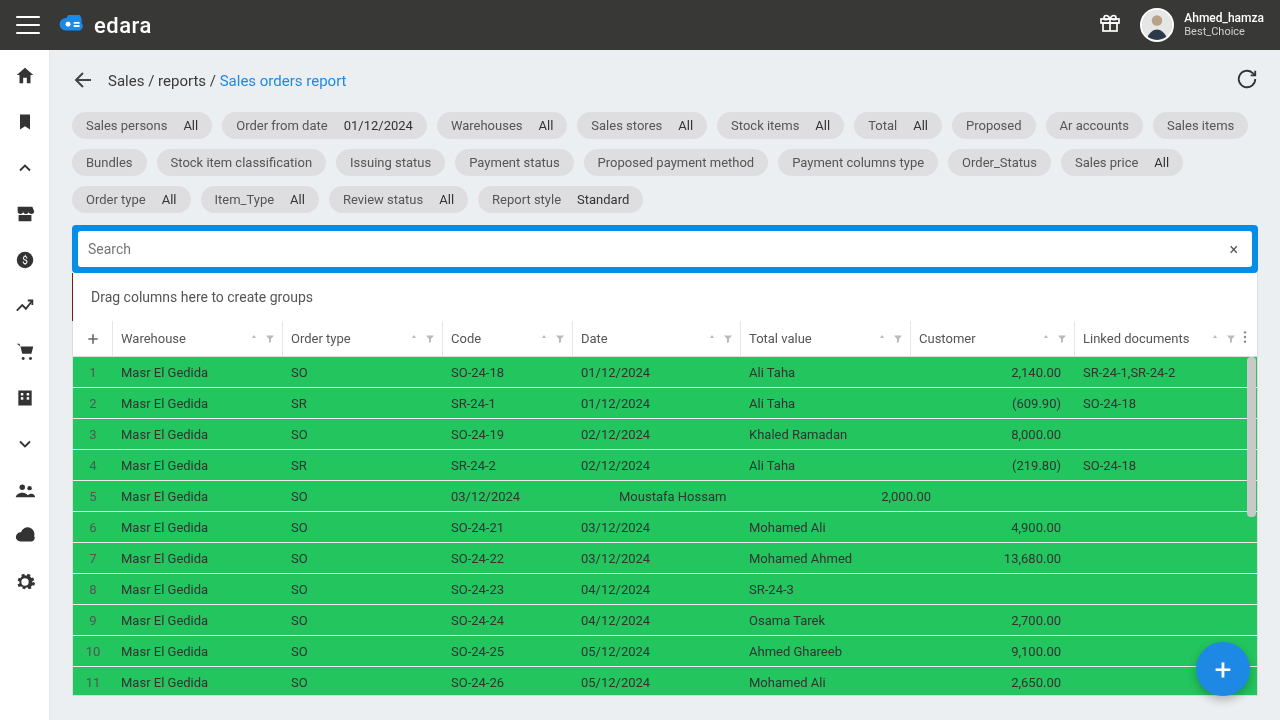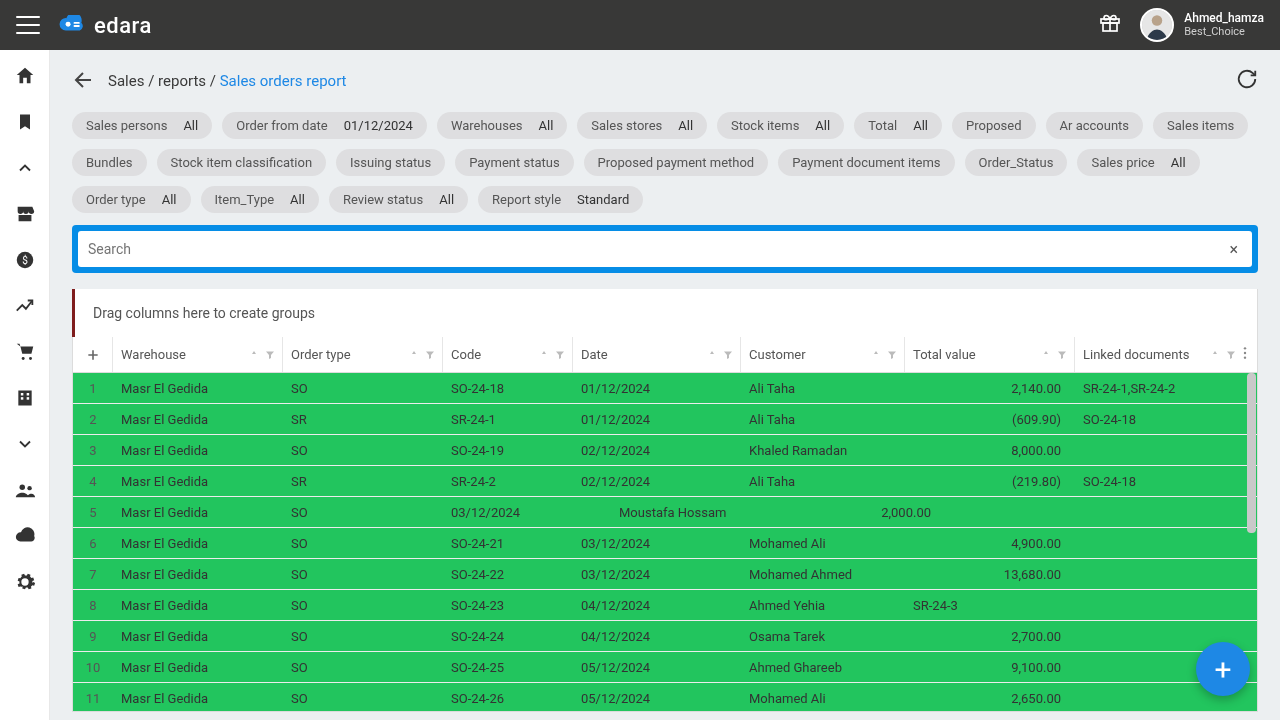--- a/index.html
+++ b/index.html
@@ -28,26 +28,26 @@
   .back-arrow{width:26px;height:26px;margin-right:10px;cursor:pointer}
   .crumbs{font-size:15px;color:#3a3a3a}
   .crumbs .active{color:#1e88e5}
   .crumb-spacer{flex:1}
   .refresh{cursor:pointer}
   
   .chips{display:flex;flex-wrap:wrap;gap:10px;margin-bottom:12px}
   .chip{background:#dedee0;border-radius:16px;padding:6px 14px;font-size:13px;color:#555;cursor:pointer;white-space:nowrap}
   .chip .chip-val{color:#333;margin-left:16px}
   
-  .searchwrap{background:#068de6;padding:6px;border-radius:4px;margin-bottom:16px}
+  .searchwrap{background:#068de6;padding:6px;border-radius:4px;margin-bottom:0}
   .searchinner{background:#fff;border-radius:3px;display:flex;align-items:center;height:36px;padding:0 10px}
   .searchinner input{flex:1;border:none;outline:none;font-size:14px;color:#555}
   .search-clear{font-size:16px;color:#555;cursor:pointer;padding:0 4px}
   
-  .grouprow{padding:16px 18px;font-size:14px;color:#555;background:#fff;border-left:3px solid #7f1d1d;border-right:1px solid #dcdcdc}
+  .grouprow{padding:16px 18px;font-size:14px;color:#555;background:#fff;border-left:1px solid #7f1d1d;border-right:1px solid #dcdcdc}
   
   .table{background:#22c55e;border:1px solid #dcdcdc;border-top:none;position:relative;font-size:13px;color:#333}
   .thead{display:flex;align-items:stretch;border-bottom:1px solid #dcdcdc;background:#fff;height:36px}
   .th,.td{display:flex;align-items:center;padding:0 8px;border-right:1px solid #e6e6e6}
   .th{color:#555;position:relative}
   .th .sorters{position:absolute;right:6px;top:50%;transform:translateY(-50%);display:flex;gap:4px;color:#bdbdbd}
   .th .sorters svg{width:12px;height:12px}
   .col-add{width:40px;justify-content:center;cursor:pointer}
   .col-num{width:40px;justify-content:center;color:#555}
   .col-wh{width:170px}
@@ -212,21 +212,21 @@
       <div class="chip"><span>Stock items</span><span class="chip-val">All</span></div>
       <div class="chip"><span>Total</span><span class="chip-val">All</span></div>
       <div class="chip"><span>Proposed</span></div>
       <div class="chip"><span>Ar accounts</span></div>
       <div class="chip"><span>Sales items</span></div>
       <div class="chip"><span>Bundles</span></div>
       <div class="chip"><span>Stock item classification</span></div>
       <div class="chip"><span>Issuing status</span></div>
       <div class="chip"><span>Payment status</span></div>
       <div class="chip"><span>Proposed payment method</span></div>
-      <div class="chip"><span>Payment document items</span></div>
+      <div class="chip"><span>Payment columns type</span></div>
       <div class="chip"><span>Order_Status</span></div>
       <div class="chip"><span>Sales price</span><span class="chip-val">All</span></div>
       <div class="chip"><span>Order type</span><span class="chip-val">All</span></div>
       <div class="chip"><span>Item_Type</span><span class="chip-val">All</span></div>
       <div class="chip"><span>Review status</span><span class="chip-val">All</span></div>
       <div class="chip"><span>Report style</span><span class="chip-val">Standard</span></div>
     </div>
 
   <div class="searchwrap">
     <div class="searchinner">
@@ -281,33 +281,33 @@
           <span>Date</span>
           <span class="sorters">
             <svg viewBox="0 0 24 24" fill="#bbb">
               <path d="M12 4l4 6H8z"></path>
             </svg>
             <svg viewBox="0 0 24 24" fill="#bbb">
               <path d="M4 5h16l-6 7v6l-4 2v-8z"></path>
             </svg>
           </span>
         </div>
+      <div class="th col-total" style="justify-content:flex-start">
+          <span>Total value</span>
+          <span class="sorters">
+            <svg viewBox="0 0 24 24" fill="#bbb">
+              <path d="M12 4l4 6H8z"></path>
+            </svg>
+            <svg viewBox="0 0 24 24" fill="#bbb">
+              <path d="M4 5h16l-6 7v6l-4 2v-8z"></path>
+            </svg>
+          </span>
+        </div>
       <div class="th col-cust">
           <span>Customer</span>
-          <span class="sorters">
-            <svg viewBox="0 0 24 24" fill="#bbb">
-              <path d="M12 4l4 6H8z"></path>
-            </svg>
-            <svg viewBox="0 0 24 24" fill="#bbb">
-              <path d="M4 5h16l-6 7v6l-4 2v-8z"></path>
-            </svg>
-          </span>
-        </div>
-      <div class="th col-total" style="justify-content:flex-start">
-          <span>Total value</span>
           <span class="sorters">
             <svg viewBox="0 0 24 24" fill="#bbb">
               <path d="M12 4l4 6H8z"></path>
             </svg>
             <svg viewBox="0 0 24 24" fill="#bbb">
               <path d="M4 5h16l-6 7v6l-4 2v-8z"></path>
             </svg>
           </span>
         </div>
       <div class="th col-linked">
@@ -397,21 +397,20 @@
           <div class="td col-cust">Mohamed Ahmed</div>
           <div class="td col-total">13,680.00</div>
           <div class="td col-linked"></div>
         </div>
         <div class="tr">
           <div class="td col-num">8</div>
           <div class="td col-wh">Masr El Gedida</div>
           <div class="td col-ot">SO</div>
           <div class="td col-code">SO-24-23</div>
           <div class="td col-date">04/12/2024</div>
-          <div class="td col-cust">Ahmed Yehia</div>
           <div class="td col-linked">SR-24-3</div>
         </div>
         <div class="tr">
           <div class="td col-num">9</div>
           <div class="td col-wh">Masr El Gedida</div>
           <div class="td col-ot">SO</div>
           <div class="td col-code">SO-24-24</div>
           <div class="td col-date">04/12/2024</div>
           <div class="td col-cust">Osama Tarek</div>
           <div class="td col-total">2,700.00</div>

